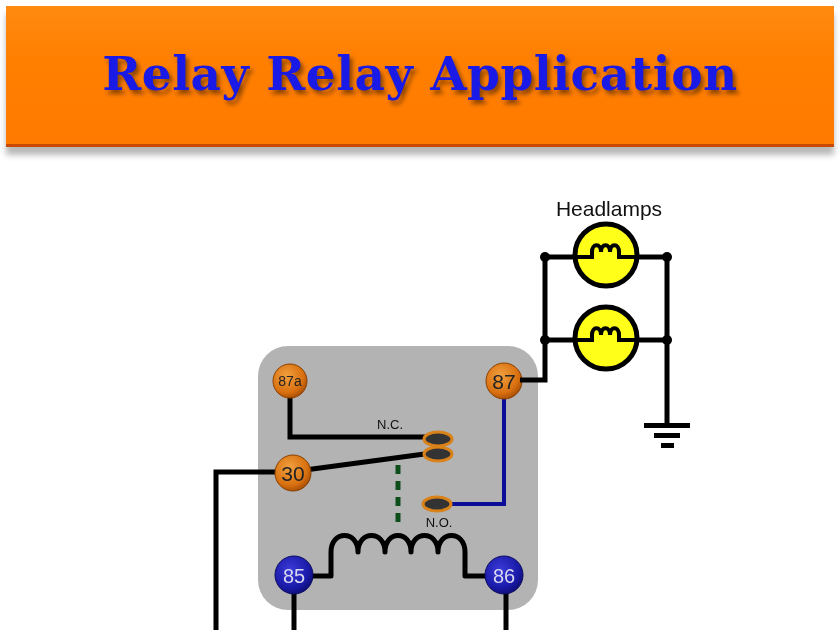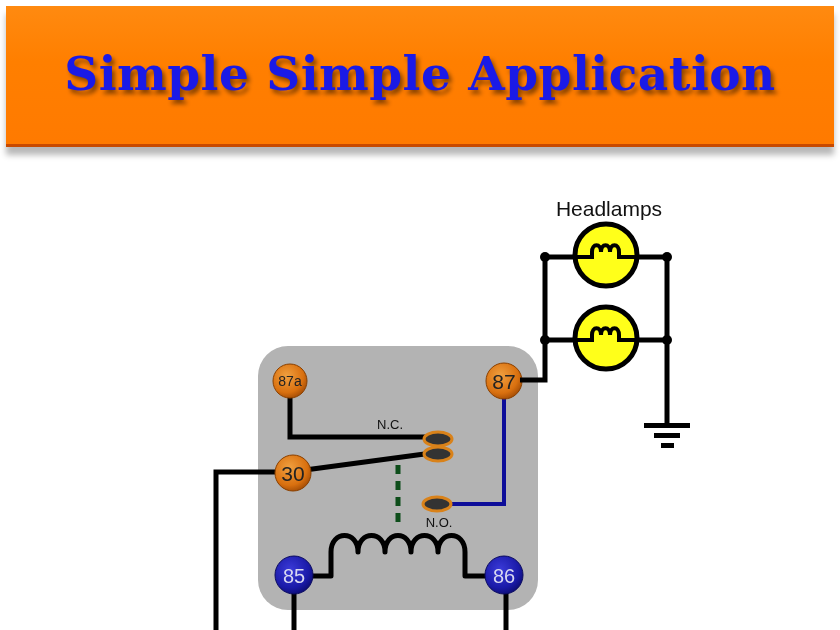--- a/index.html
+++ b/index.html
@@ -17,21 +17,21 @@
     text-shadow: 3px 4px 4px rgba(0,0,0,0.45);
     margin-top:-4px;
   }
   svg { position:absolute; left:0; top:0; }
   .pin-text { font-family:"Liberation Sans", sans-serif; }
 </style>
 </head>
 <body>
 
 <div class="banner">
-  <div class="banner-title">Simple Simple Application</div>
+  <div class="banner-title">Relay Relay Application</div>
 </div>
 
 <svg width="840" height="630" viewBox="0 0 840 630">
   <defs>
     <radialGradient id="orangeGrad" cx="40%" cy="35%" r="70%">
       <stop offset="0%" stop-color="#f0a040"></stop>
       <stop offset="70%" stop-color="#d9700f"></stop>
       <stop offset="100%" stop-color="#a04a05"></stop>
     </radialGradient>
     <radialGradient id="blueGrad" cx="40%" cy="35%" r="70%">

